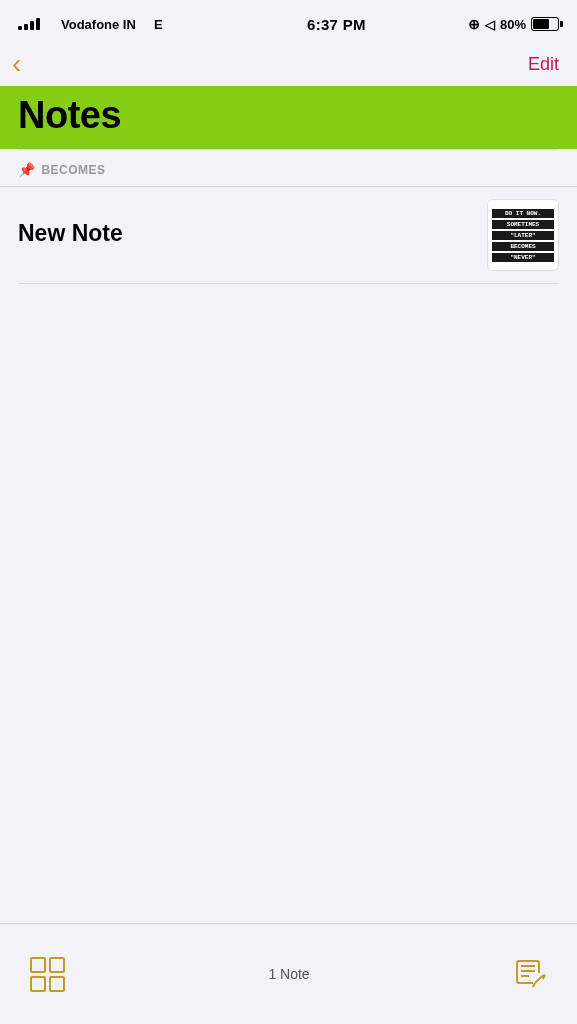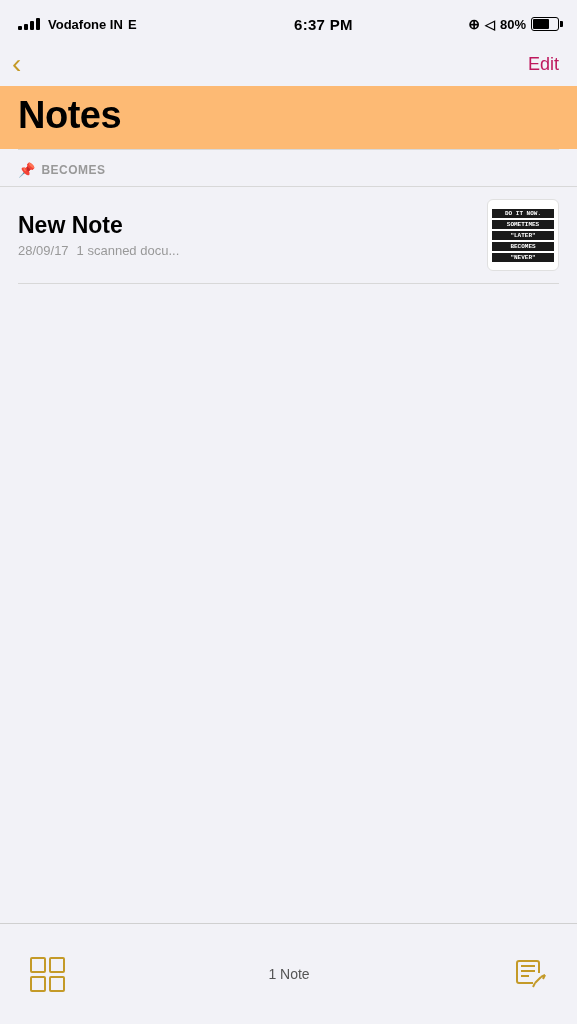--- a/index.html
+++ b/index.html
@@ -19,21 +19,21 @@
       align-items: center;
       justify-content: space-between;
       padding: 10px 18px 6px 18px;
       background-color: #f2f2f7;
       height: 44px;
     }
 
     .status-left {
       display: flex;
       align-items: center;
-      gap: 5px;
+      gap: 18px;
       font-size: 13px;
       font-weight: 600;
     }
 
     .signal-bars {
       display: flex;
       align-items: flex-end;
       gap: 2px;
       margin-right: 3px;
     }
@@ -117,21 +117,21 @@
     .edit-button {
       color: #be185d;
       font-size: 18px;
       font-weight: 500;
       cursor: pointer;
     }
 
     
     .page-title {
       padding: 8px 18px 12px 18px;
-      background-color: #fdba74;
+      background-color: #84cc16;
     }
 
     .page-title h1 {
       font-size: 38px;
       font-weight: 800;
       color: #000;
       letter-spacing: -0.5px;
     }
 
     
@@ -344,24 +344,20 @@
 <div class="section-header">
   <span class="pin-icon">📌</span>
   <span class="section-label">BECOMES</span>
 </div>
 
 <div class="section-divider"></div>
 
 <div class="note-item">
   <div class="note-content">
     <div class="note-title">New Note</div>
-    <div class="note-meta">
-      <span class="note-date">28/09/17</span>
-      <span class="note-preview">1 scanned docu...</span>
-    </div>
   </div>
   <div class="note-thumbnail">
     <div class="thumbnail-content">
       <div class="thumb-line">DO IT NOW.</div>
       <div class="thumb-line">SOMETIMES</div>
       <div class="thumb-line">"LATER"</div>
       <div class="thumb-line">BECOMES</div>
       <div class="thumb-line">"NEVER"</div>
     </div>
   </div>

